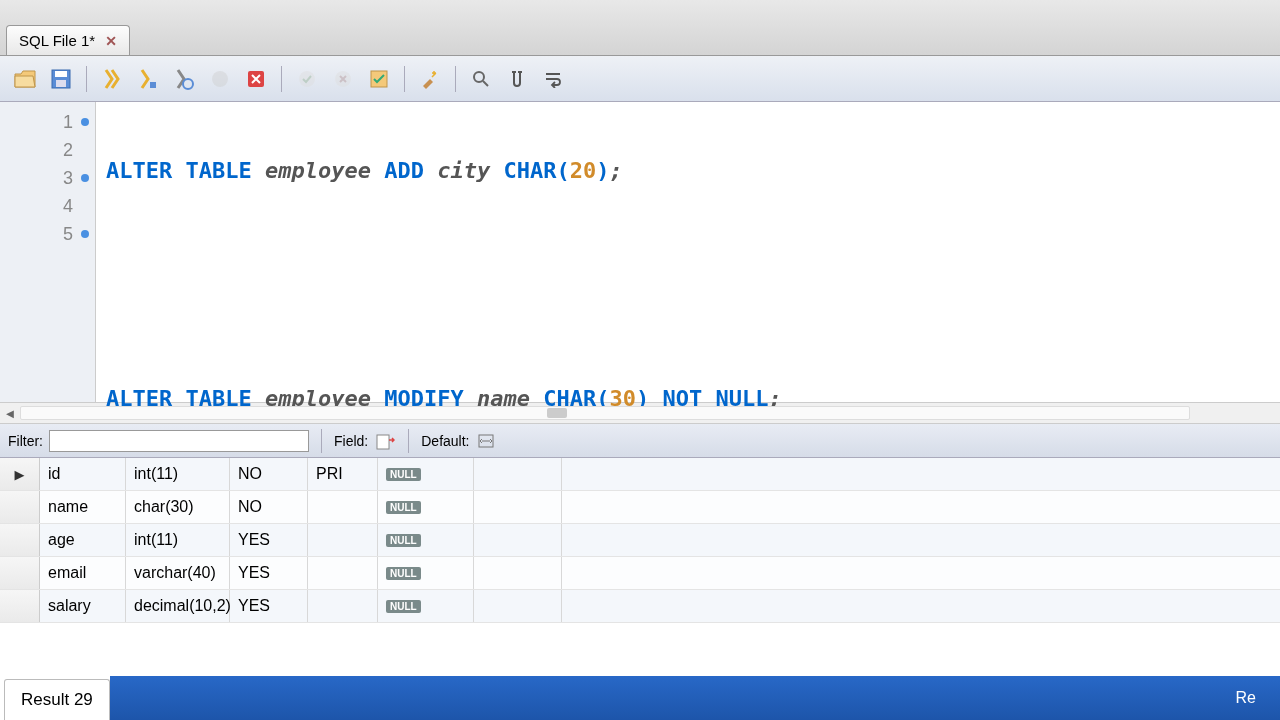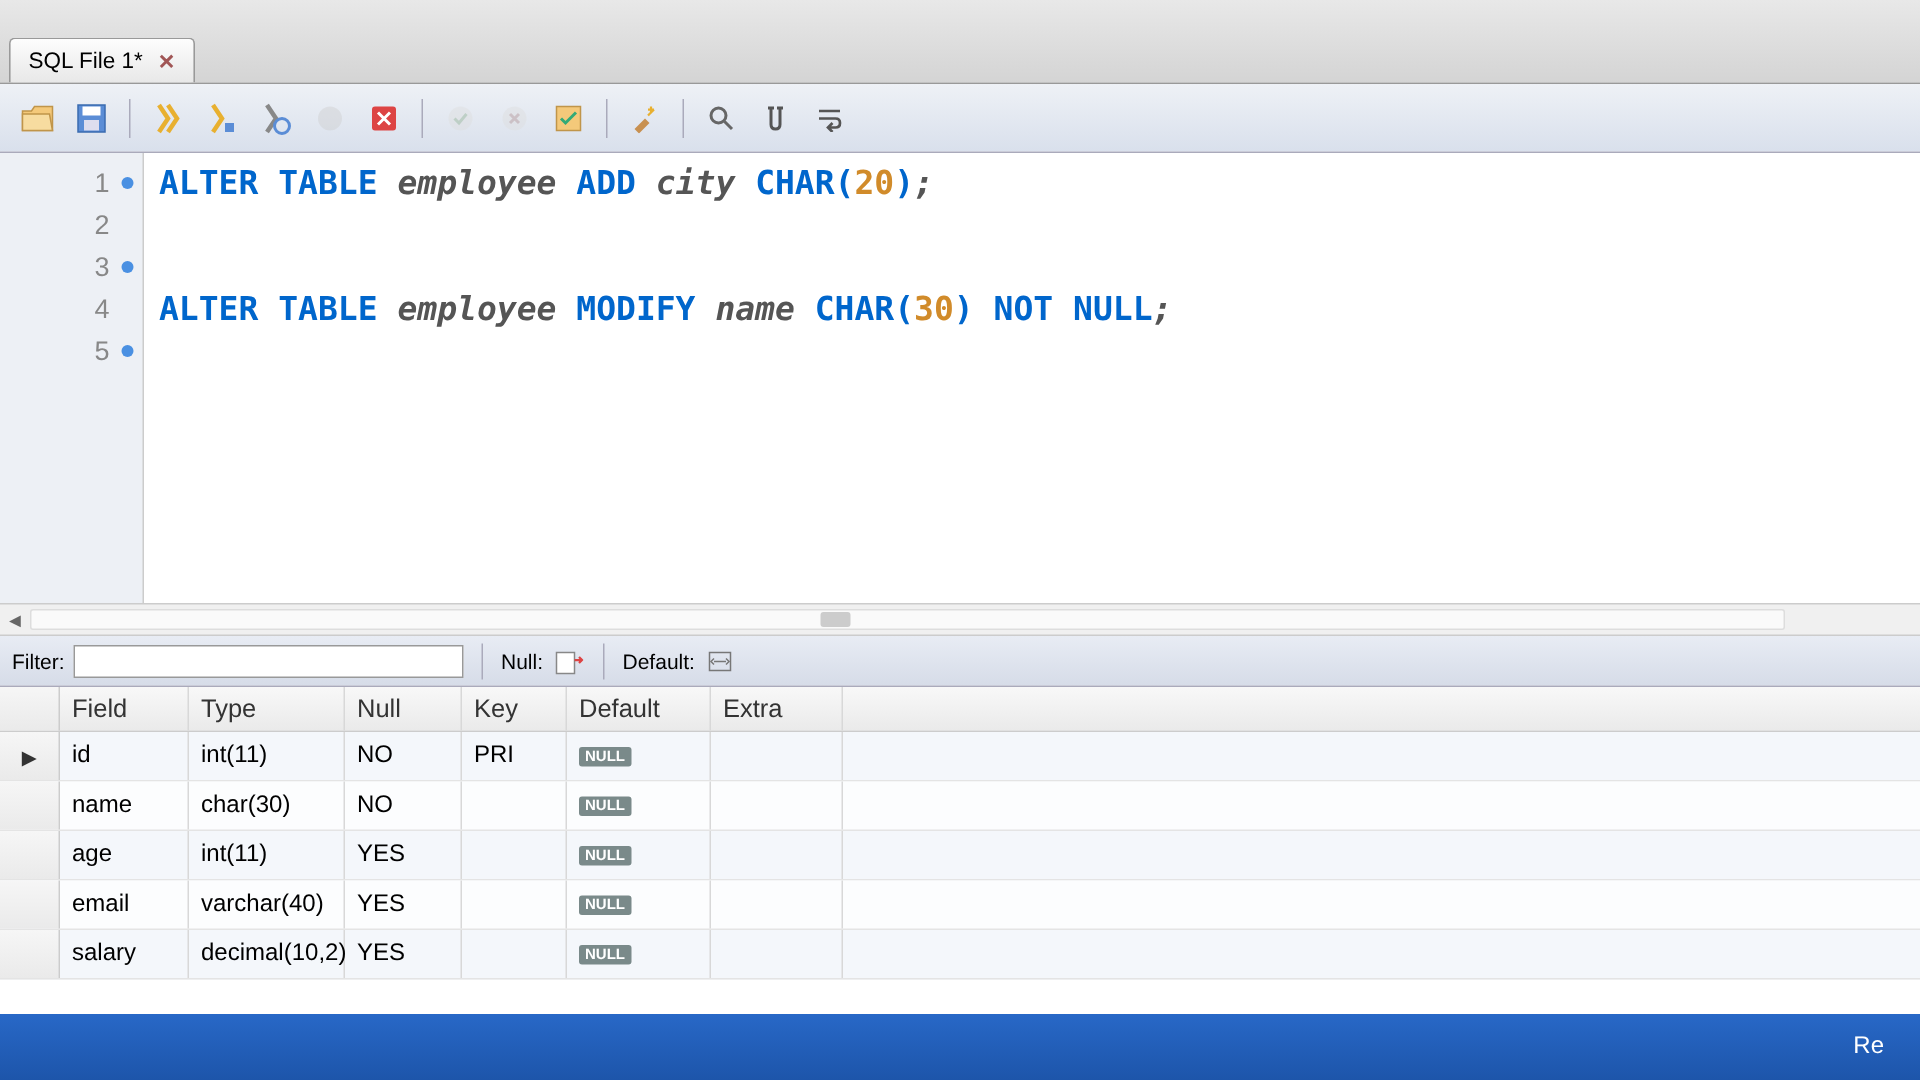--- a/index.html
+++ b/index.html
@@ -97,20 +97,21 @@
   font-family: Consolas, monospace;
   font-size: 22px;
   font-weight: bold;
   position: relative;
 }
 .code-line {
   height: 28px;
   display: flex;
   align-items: center;
   white-space: pre;
+  margin-top: 48px;
 }
 .code-line.current { background: #f0f6ff; }
 .kw { color: #0066cc; }
 .num { color: #d18b2a; }
 .txt { color: #555; font-style: italic; }
 .hscroll {
   height: 22px;
   background: #f0f0f0;
   border-top: 1px solid #ccc;
   border-bottom: 1px solid #ccc;
@@ -368,47 +369,38 @@
   <div class="hscroll-arrow">◄</div>
   <div class="hscroll-track">
     <div class="hscroll-thumb"></div>
   </div>
 </div>
 
 <div class="filter-bar">
   <span>Filter:</span>
   <input type="text" style="">
   <div class="filter-sep"></div>
-  <span>Null:</span>
+  <span>Field:</span>
   <span class="file-icon">
       <svg width="20" height="18">
         <rect x="2" y="3" width="12" height="14" fill="#fff" stroke="#888"></rect>
         <path d="M14 8 L19 8 M17 6 L19 8 L17 10" stroke="#d44" stroke-width="1.5" fill="none"></path>
       </svg>
     </span>
   <div class="filter-sep"></div>
   <span>Default:</span>
   <span class="autosize-icon">
       <svg width="20" height="18">
         <rect x="3" y="3" width="14" height="12" fill="none" stroke="#777"></rect>
         <path d="M6 9 L14 9 M6 7 L4 9 L6 11 M14 7 L16 9 L14 11" stroke="#777" fill="none"></path>
       </svg>
     </span>
 </div>
 
 <div class="result-grid">
-  <div class="grid-header">
-    <div class="row-handle"></div>
-    <div class="grid-cell col-field">Field</div>
-    <div class="grid-cell col-type">Type</div>
-    <div class="grid-cell col-null">Null</div>
-    <div class="grid-cell col-key">Key</div>
-    <div class="grid-cell col-default">Default</div>
-    <div class="grid-cell col-extra">Extra</div>
-  </div>
   <div id="grid-body">
       <div class="grid-row">
         <div class="row-handle">
           <span style="color:#333">▶</span>
         </div>
         <div class="grid-cell col-field">id</div>
         <div class="grid-cell col-type">int(11)</div>
         <div class="grid-cell col-null">NO</div>
         <div class="grid-cell col-key">PRI</div>
         <div class="grid-cell col-default">
@@ -457,16 +449,17 @@
         <div class="grid-cell col-key"></div>
         <div class="grid-cell col-default">
           <span class="null-badge">NULL</span>
         </div>
         <div class="grid-cell col-extra"></div>
       </div>
     </div>
 </div>
 
 <div class="status-area">
+  <div class="result-tab">Result 29</div>
   <div class="status-fill">
     <span>Re</span>
   </div>
 </div>
 
 </body></html>

